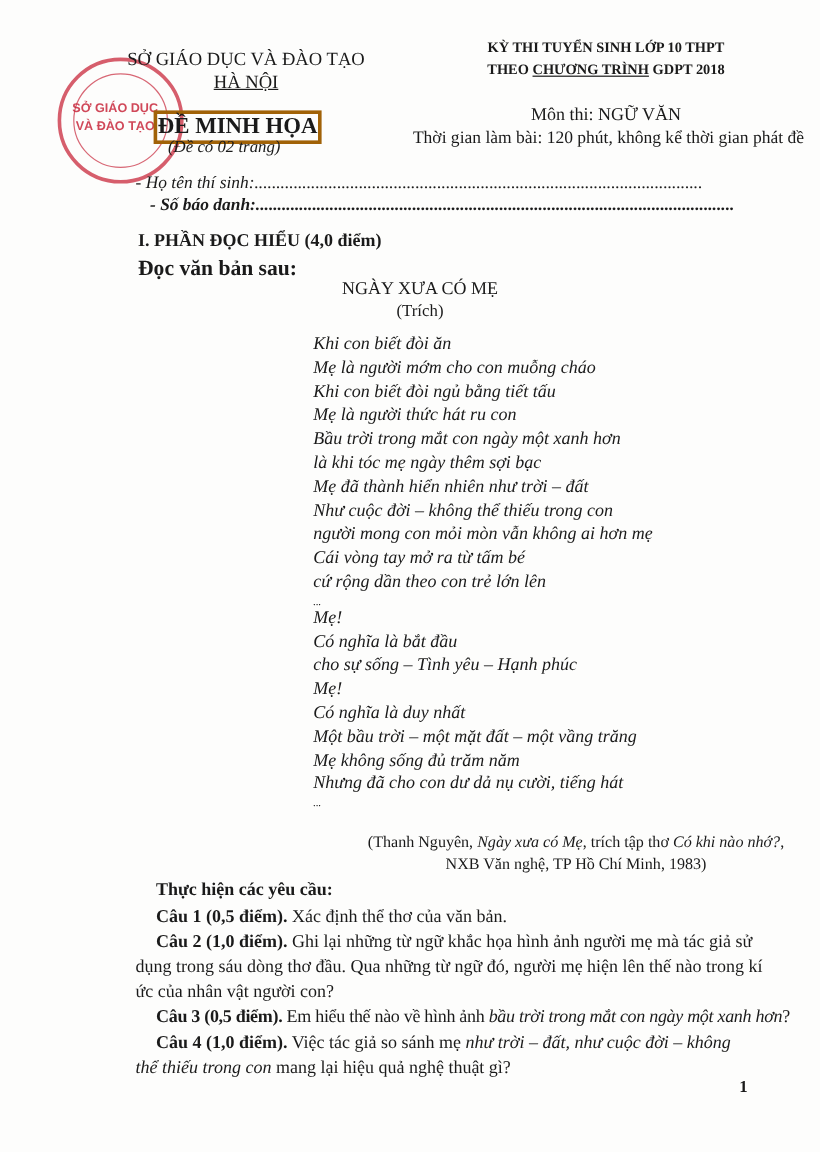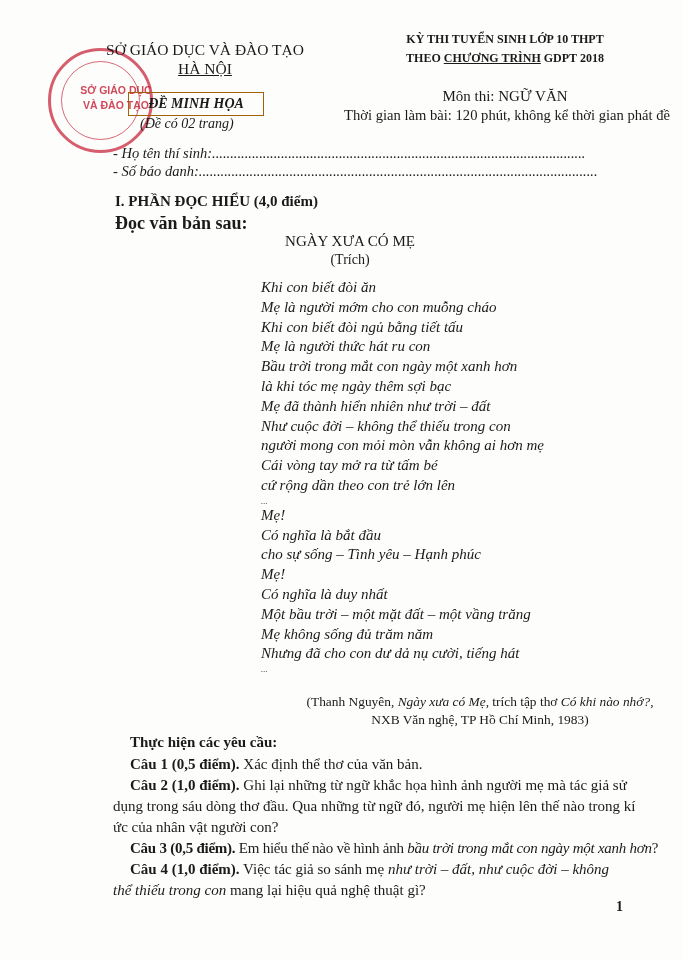--- a/index.html
+++ b/index.html
@@ -6,33 +6,33 @@
   body {
     width: 683px; height: 960px; background: #fdfdfc; position: relative; overflow: hidden;
     font-family: "Liberation Serif", "DejaVu Serif", serif; color: #1a1a1a;
   }
   .abs { position: absolute; white-space: nowrap; }
   .b { font-weight: bold; }
   .i { font-style: italic; }
 
   .left-head { left: 90px; top: 40px; width: 230px; text-align: center; font-weight: normal; font-size: 15.5px; line-height: 19px; }
   .left-head .city { text-decoration: underline; }
-  .box-title { left: 128px; top: 92px; width: 134px; height: 22px; border: 1px solid #a16207; font-weight: bold; font-size: 14px; line-height: 22px; text-align: center; font-style: italic; }
+  .box-title { left: 128px; top: 92px; width: 134px; height: 22px; border: 3px solid #a16207; font-weight: bold; font-size: 19px; line-height: 22px; text-align: center; }
   .pages-note { left: 140px; top: 116px; font-style: italic; font-size: 14px; }
 
   .right-head { left: 340px; top: 30px; width: 330px; text-align: center; font-weight: bold; font-size: 12px; line-height: 19px; }
   .right-head .u { text-decoration: underline; }
   .subject { left: 340px; top: 88px; width: 330px; text-align: center; font-size: 15px; }
   .time { left: 340px; top: 107px; width: 330px; text-align: right; font-size: 14.6px; }
 
   .field { font-style: italic; font-size: 14.5px; }
 
   .stamp { left: 48px; top: 48px; width: 105px; height: 105px; border-radius: 50%; border: 3px solid rgba(200,40,60,0.75); box-sizing: border-box; }
   .stamp-inner { position: absolute; left: 10px; top: 10px; width: 79px; height: 79px; border-radius: 50%; border: 1.5px solid rgba(200,40,60,0.7); box-sizing: border-box; }
-  .stamp-text { position: absolute; left: 20px; width: 90px; text-align: center; color: rgba(200,40,60,0.85); font-family: "Liberation Sans", "DejaVu Sans", sans-serif; font-weight: bold; font-size: 10.5px; line-height: 13px; }
+  .stamp-text { position: absolute; left: 0; width: 90px; text-align: center; color: rgba(200,40,60,0.85); font-family: "Liberation Sans", "DejaVu Sans", sans-serif; font-weight: bold; font-size: 10.5px; line-height: 13px; }
 
   .section { left: 115px; top: 193px; font-weight: bold; font-size: 15px; }
   .read { left: 115px; top: 213px; font-weight: bold; font-size: 18px; }
   .poem-title { left: 180px; top: 233px; width: 340px; text-align: center; font-size: 15px; }
   .poem-sub { left: 180px; top: 252px; width: 340px; text-align: center; font-size: 14px; }
 
   .poem { left: 261px; top: 278px; font-style: italic; font-size: 15px; line-height: 19.8px; }
   .poem .line { height: 19.8px; }
   .poem .dots { font-size: 9px; height: 10px; line-height: 10px; }
 
@@ -59,21 +59,21 @@
 <div class="abs pages-note">(Đề có 02 trang)</div>
 
 <div class="abs right-head">
   <div>KỲ THI TUYỂN SINH LỚP 10 THPT</div>
   <div><span>THEO </span><span class="u">CHƯƠNG TRÌNH</span><span> GDPT 2018</span></div>
 </div>
 <div class="abs subject">Môn thi: NGỮ VĂN</div>
 <div class="abs time">Thời gian làm bài: 120 phút, không kể thời gian phát đề</div>
 
 <div class="abs field" style="left:113px; top:145px;">- Họ tên thí sinh:.......................................................................................................</div>
-<div class="abs field" style="left:113px; top:163px;">- Số báo danh:..............................................................................................................</div>
+<div class="abs field" style="left:125px; top:163px;font-weight:bold;">- Số báo danh:..............................................................................................................</div>
 
 <div class="abs section">I. PHẦN ĐỌC HIỂU (4,0 điểm)</div>
 <div class="abs read">Đọc văn bản sau:</div>
 <div class="abs poem-title">NGÀY XƯA CÓ MẸ</div>
 <div class="abs poem-sub">(Trích)</div>
 
 <div class="abs poem">
   <div class="line">Khi con biết đòi ăn</div>
   <div class="line">Mẹ là người mớm cho con muỗng cháo</div>
   <div class="line">Khi con biết đòi ngủ bằng tiết tấu</div>

